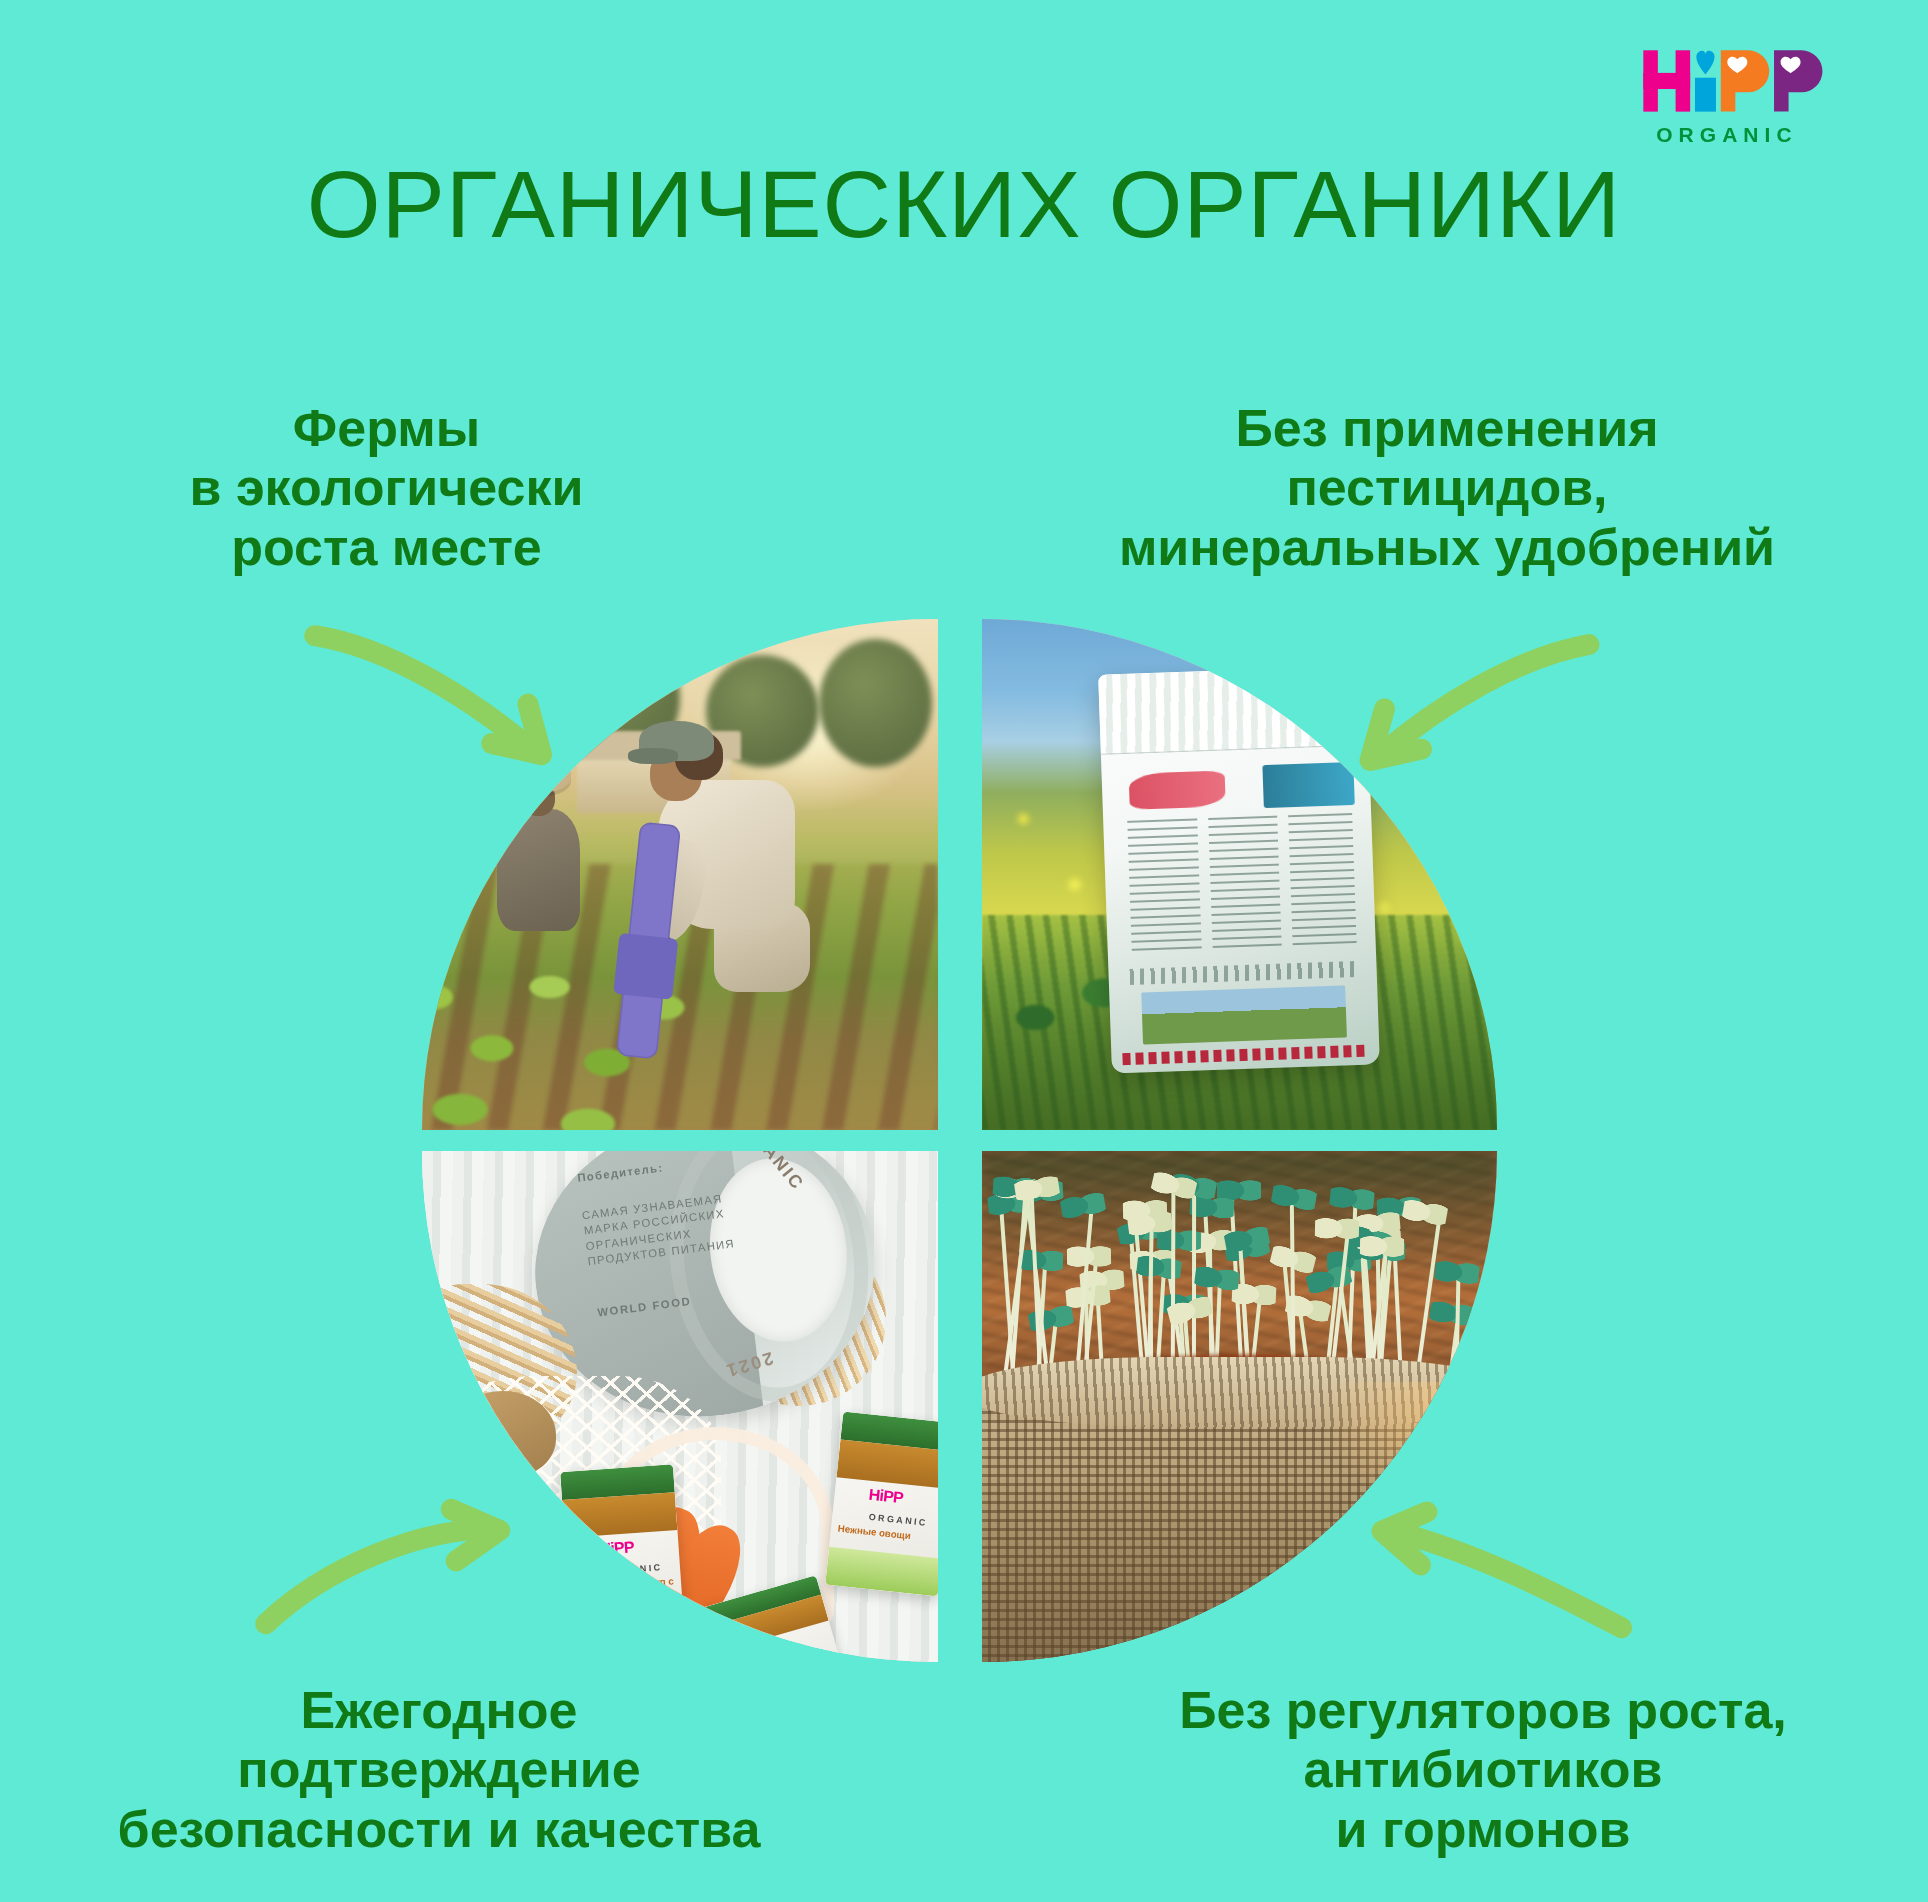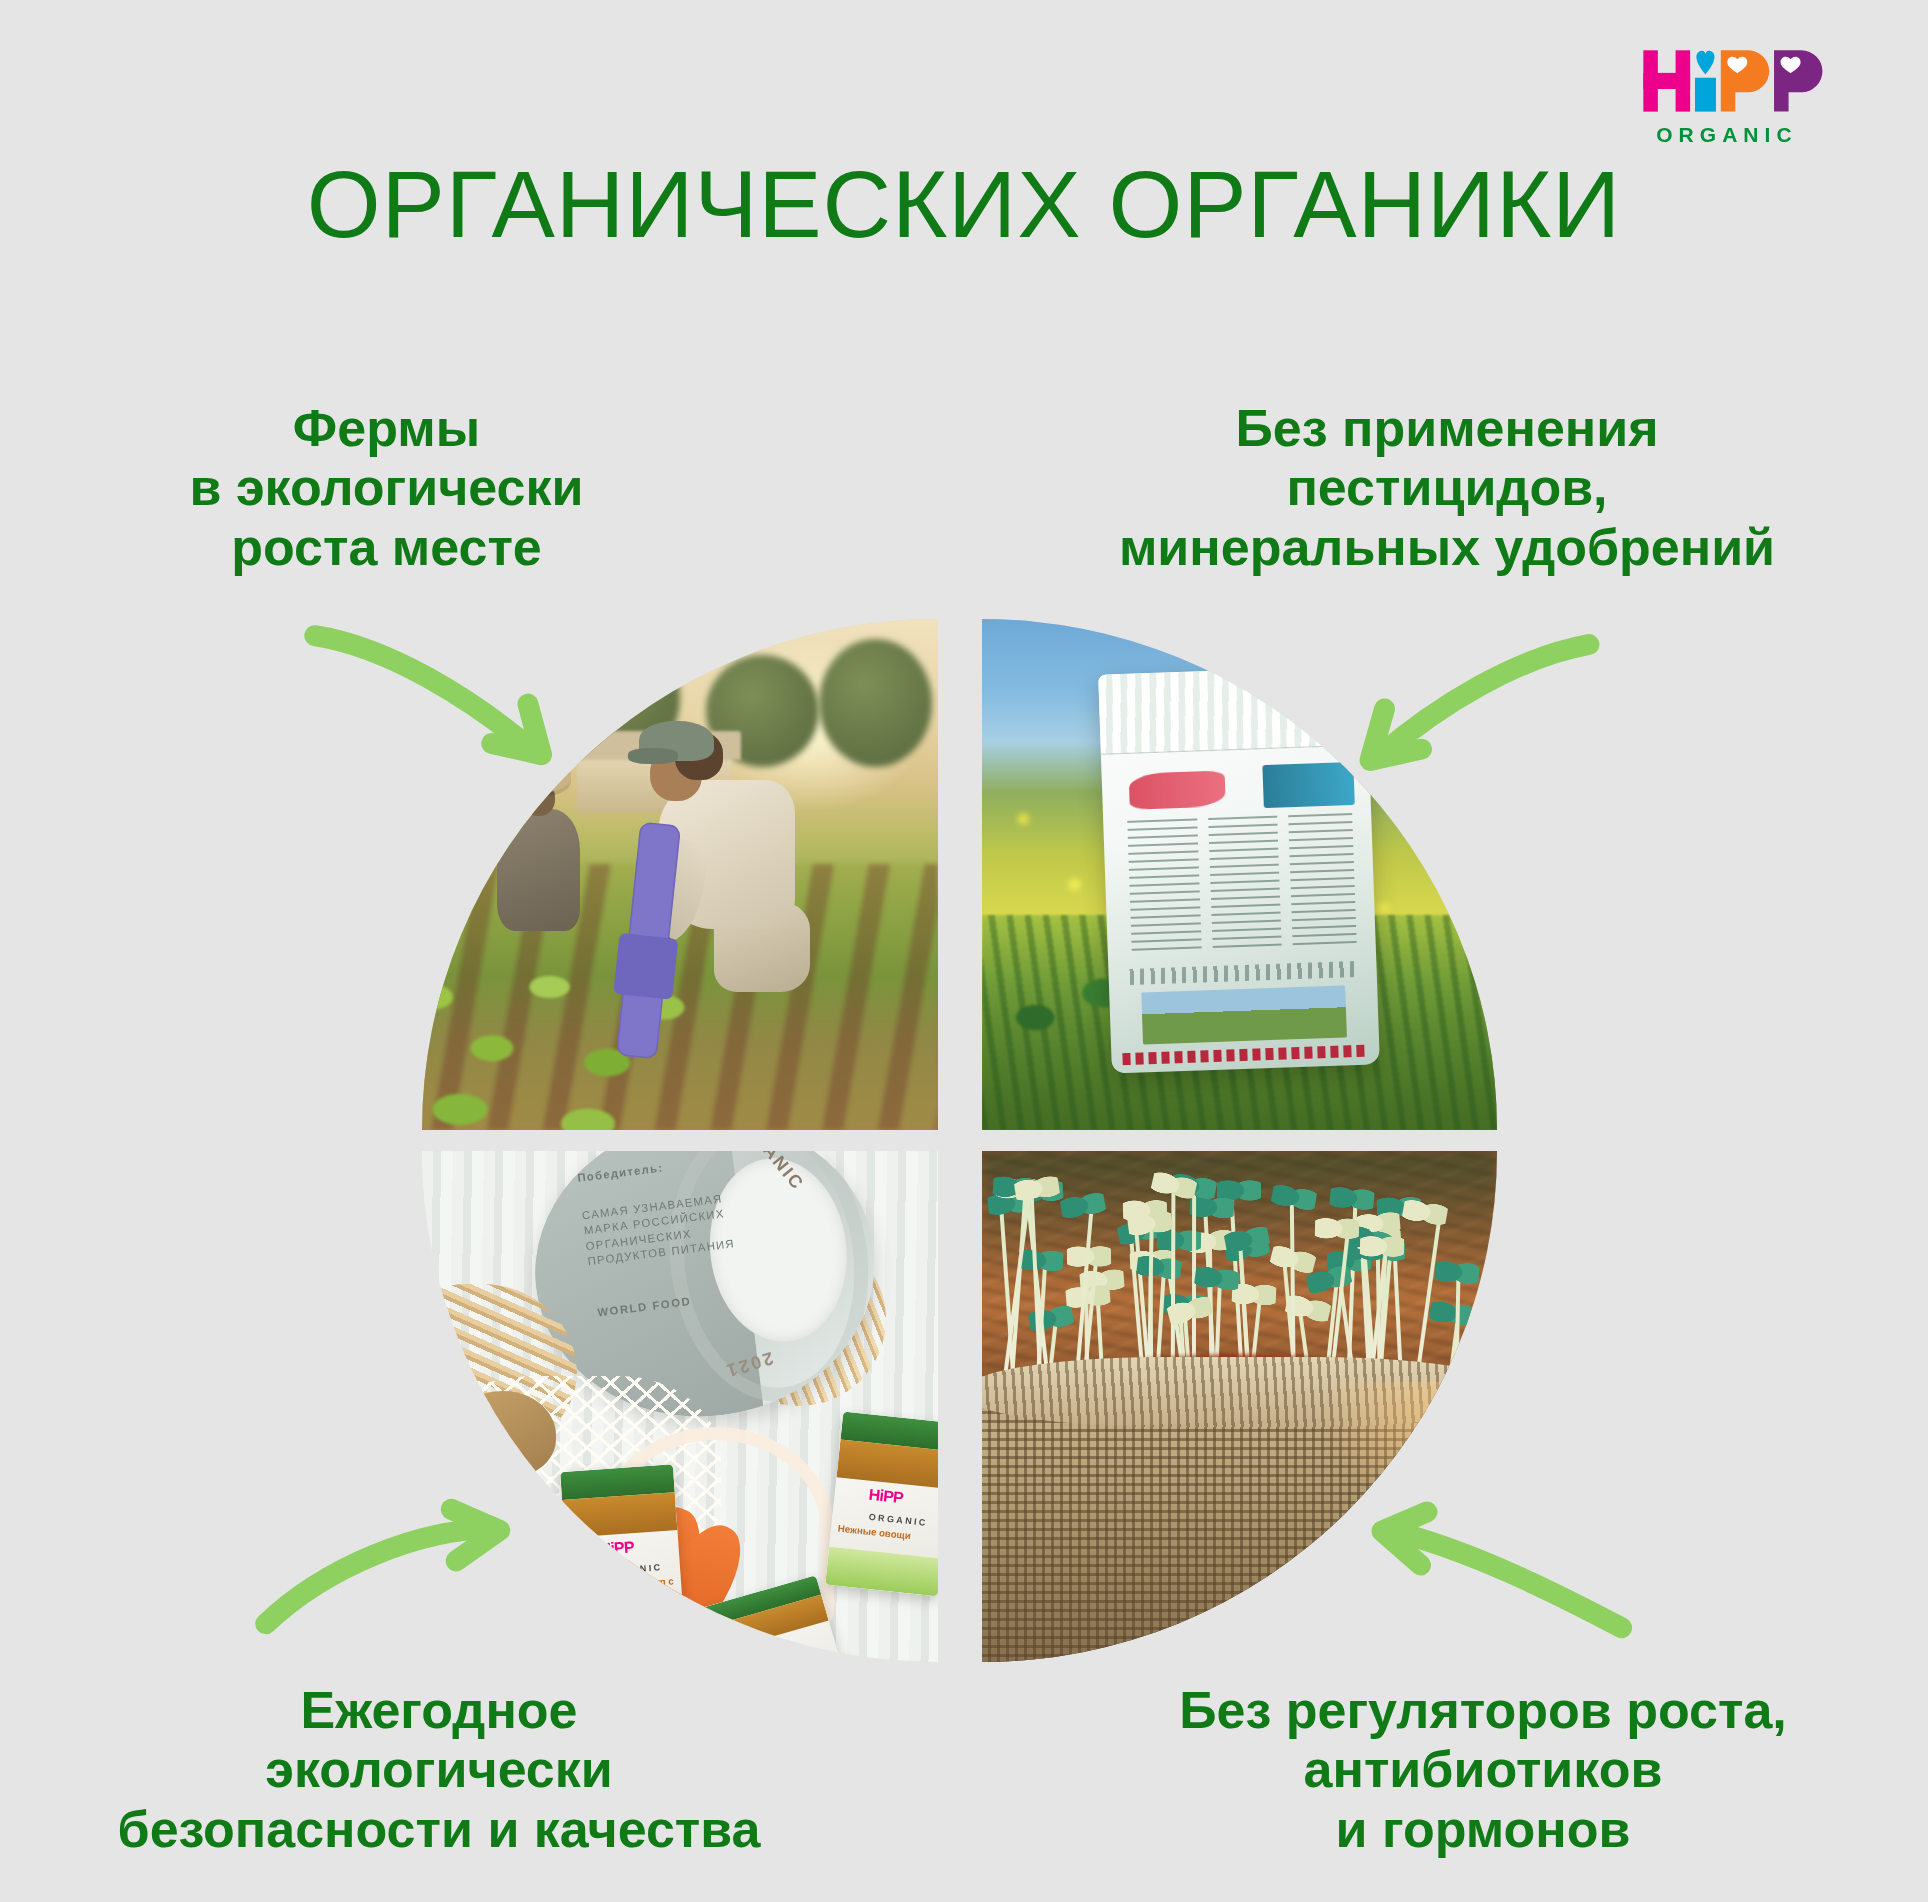--- a/index.html
+++ b/index.html
@@ -5,21 +5,21 @@
 <style>
   * { margin:0; padding:0; box-sizing:border-box; }
   html,body { background:#ffffff; }
   body {
     font-family:"Liberation Sans", sans-serif;
   }
   #poster {
     position:relative;
     width:1928px;
     height:1902px;
-    background:#e5e5e5;
+    background:#5eead4;
     overflow:hidden;
   }
 
   
   #logo {
     position:absolute;
     left:1640px;
     top:39px;
     width:210px;
     height:117px;
@@ -474,21 +474,21 @@
 
   <h1 id="title">ОРГАНИЧЕСКИХ ОРГАНИКИ</h1>
 
   <div class="label" id="label-tl">Фермы
 в экологически
 роста месте</div>
   <div class="label" id="label-tr">Без применения
 пестицидов,
 минеральных удобрений</div>
   <div class="label" id="label-bl">Ежегодное
-экологически
+подтверждение
 безопасности и качества</div>
   <div class="label" id="label-br">Без регуляторов роста,
 антибиотиков
 и гормонов</div>
 
   <div id="wheel">
 
     <div class="quad" id="q-tl">
       <div class="art">
         <div class="farm-sky"></div>

